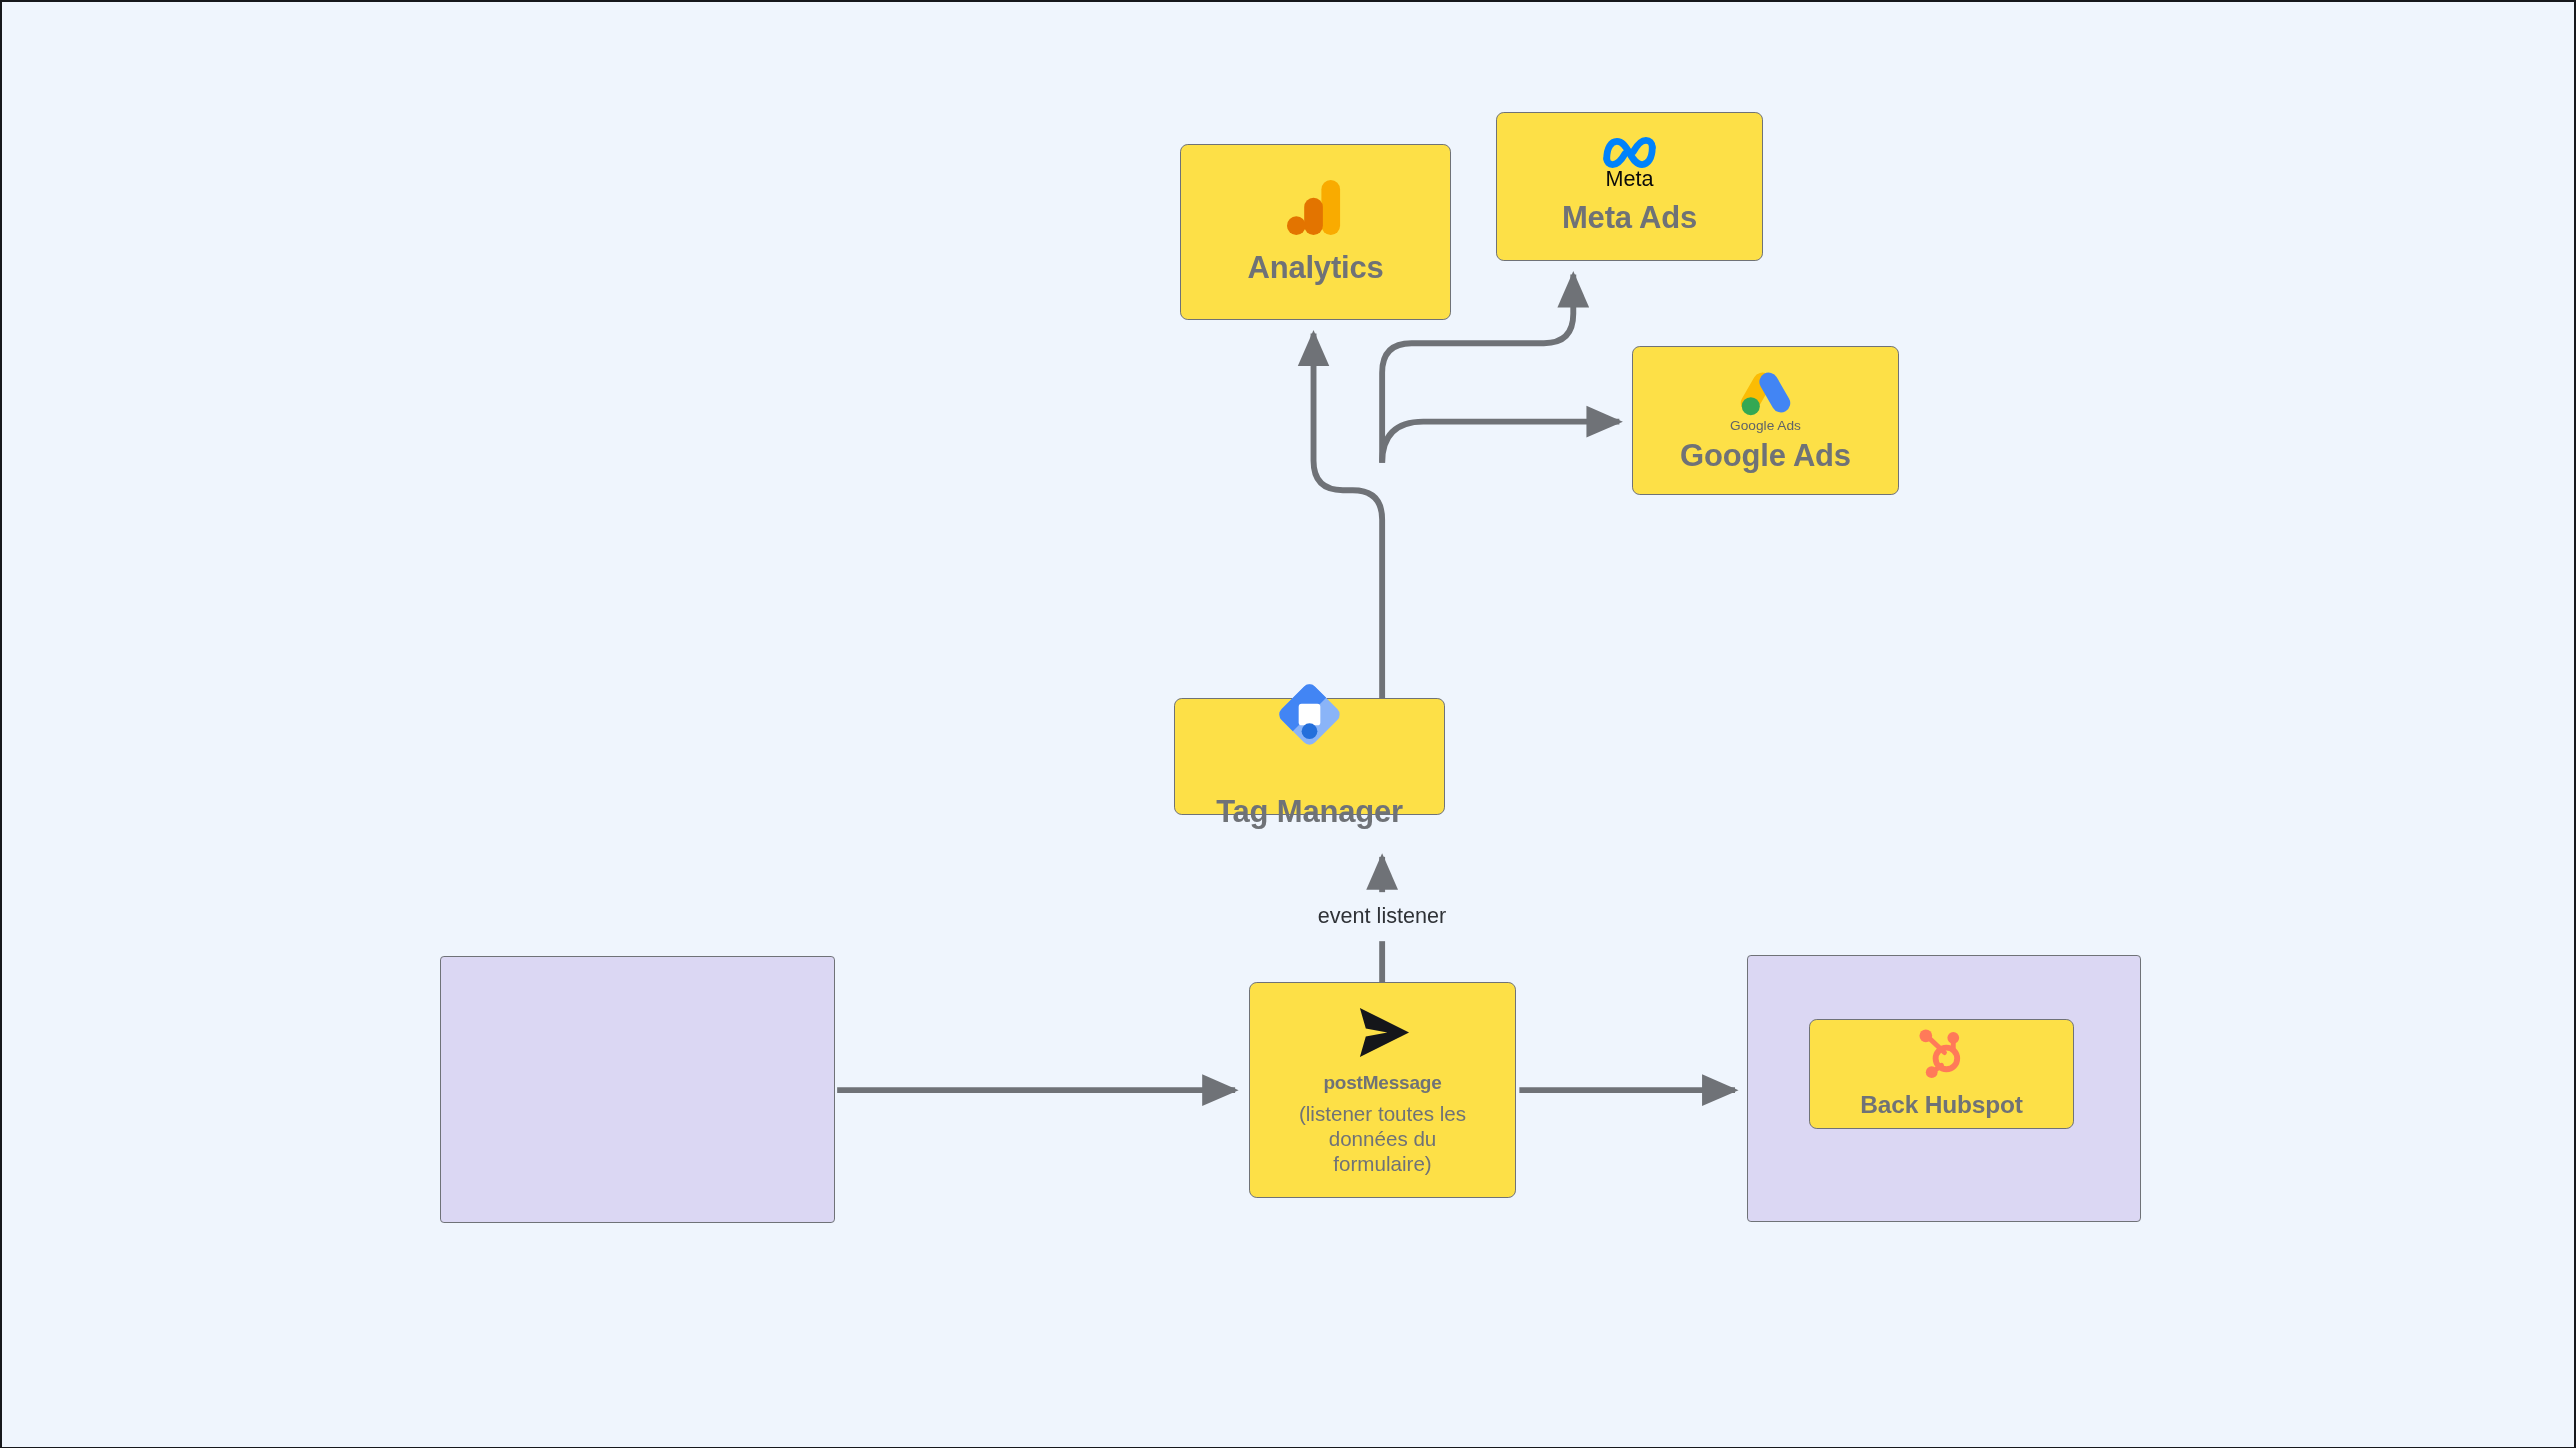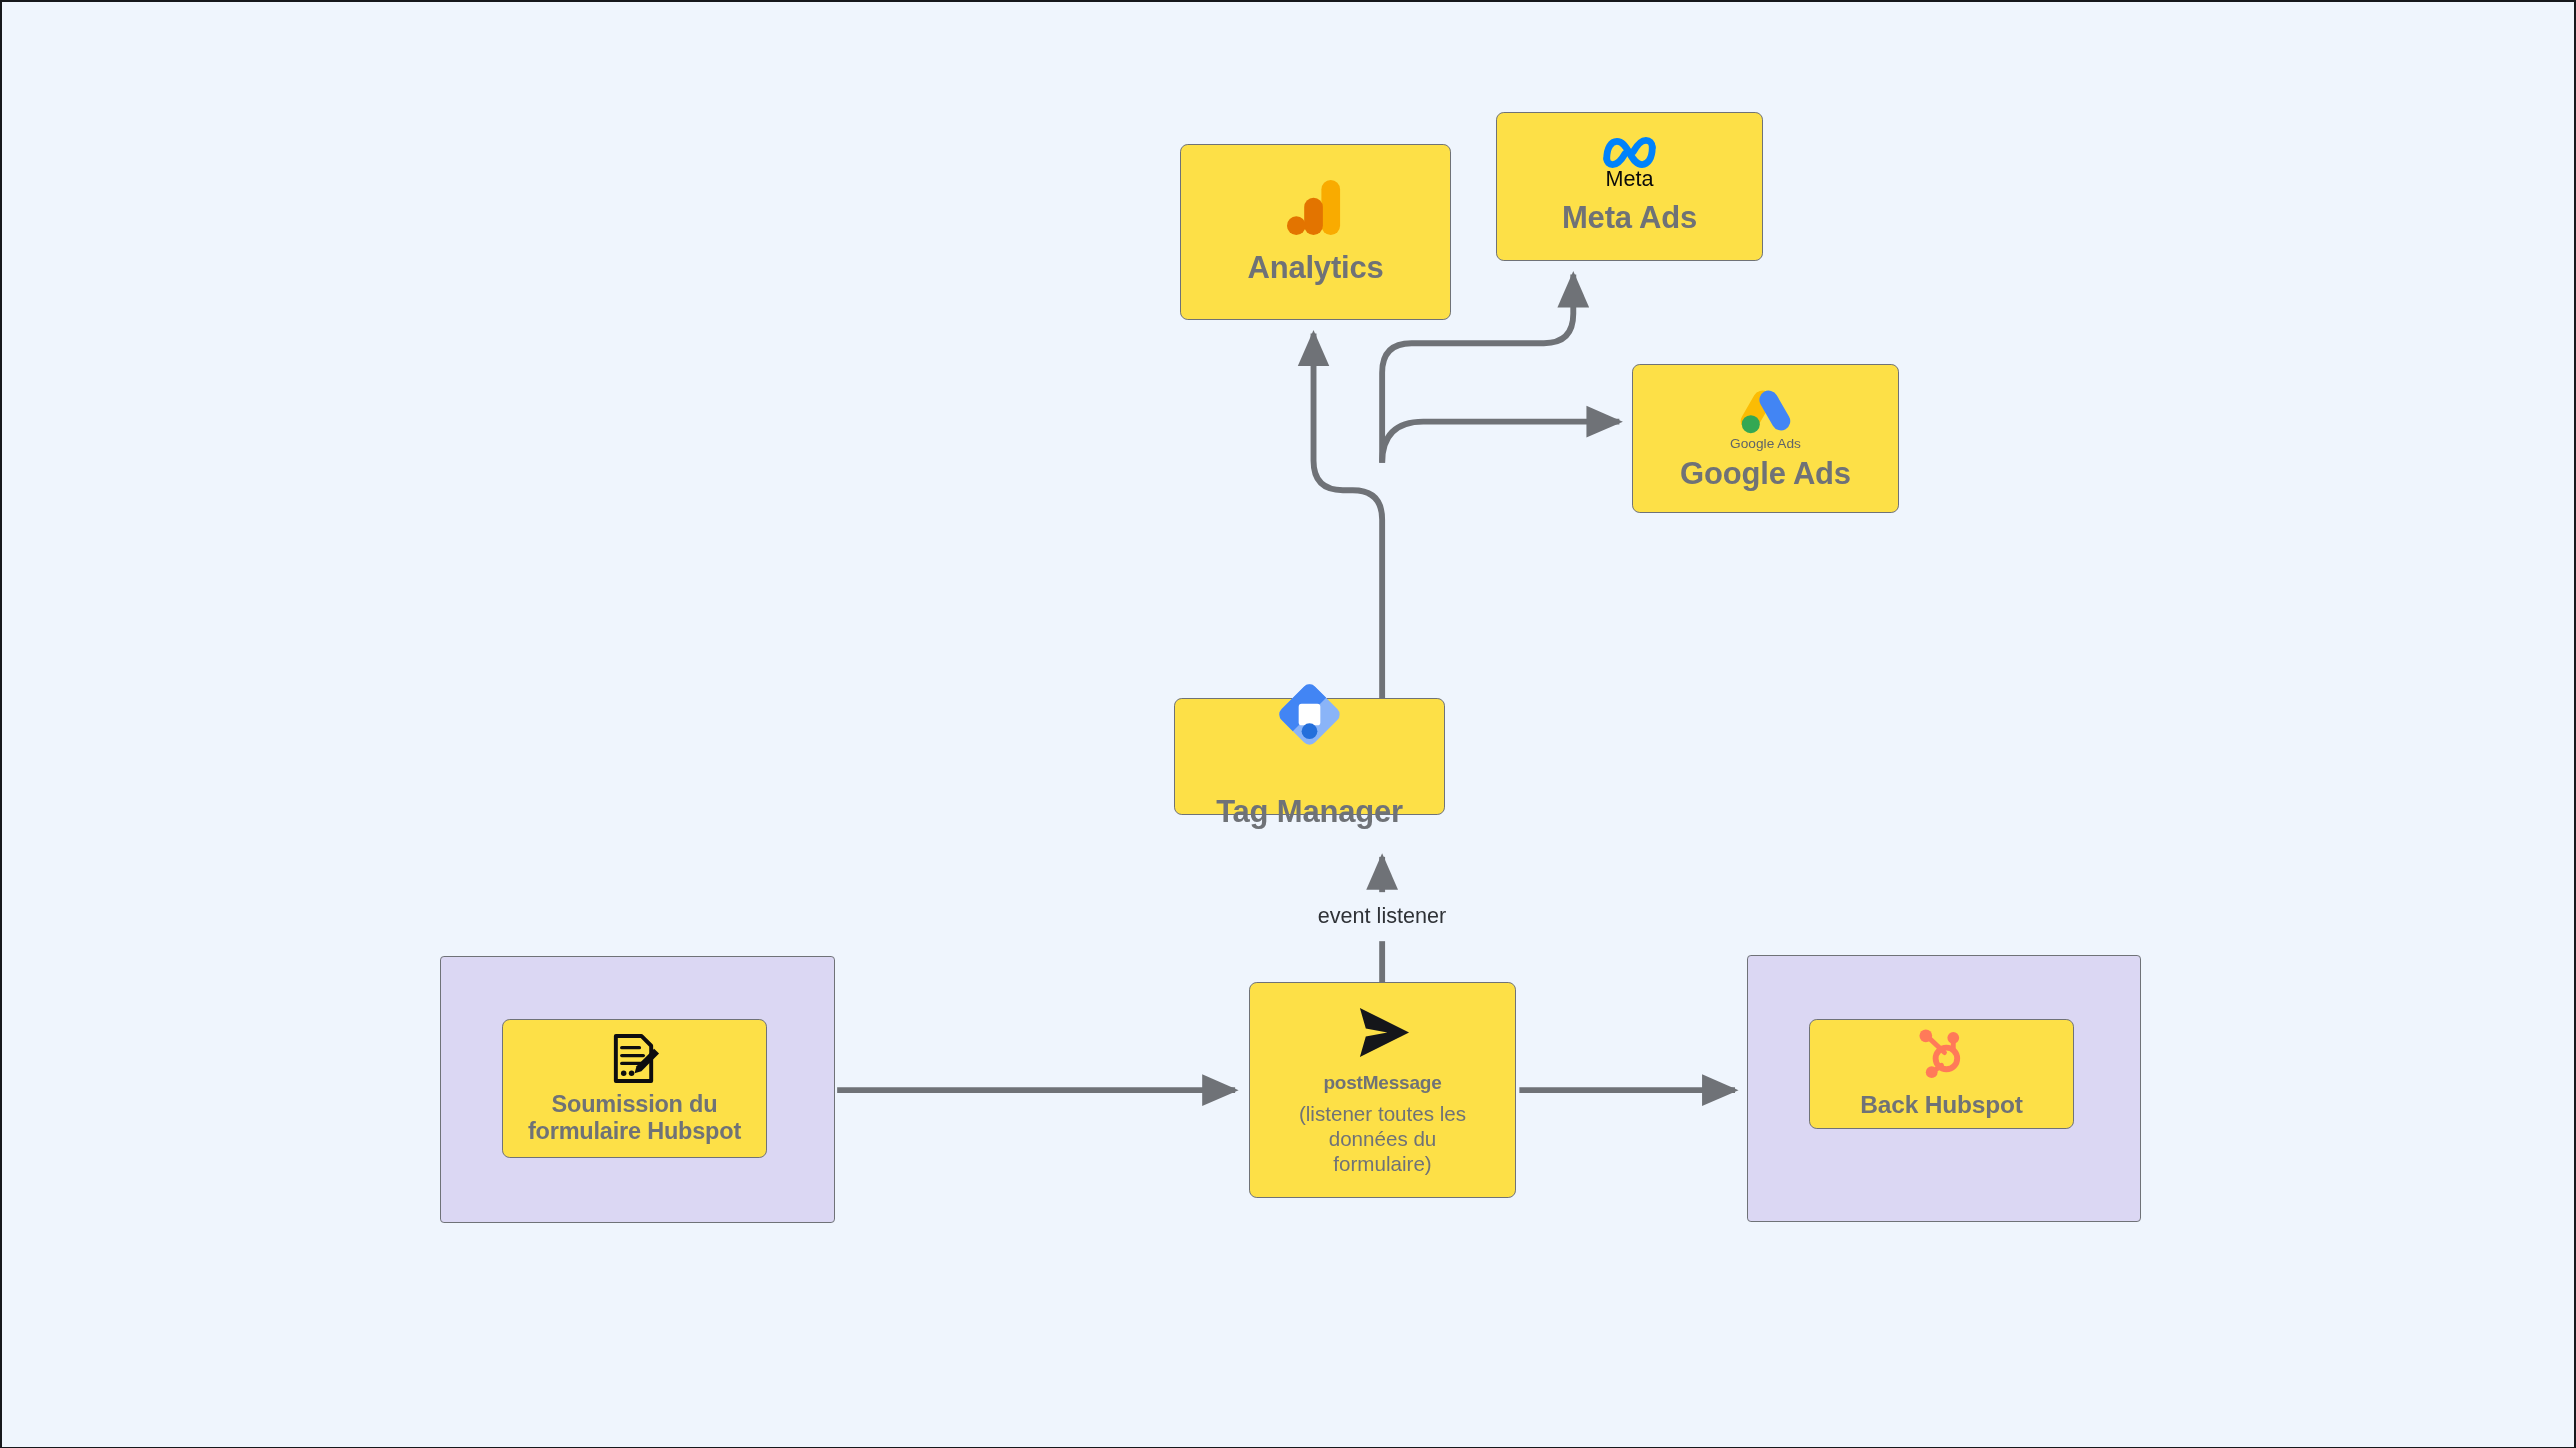--- a/index.html
+++ b/index.html
@@ -65,21 +65,21 @@
     color: #2f3237;
     font-size: 21.6px;
     white-space: nowrap;
     transform: translate(-50%, -50%);
     text-align: center;
   }
 
   
   #node-analytics   { left: 1178px; top: 142px;  width: 271px; height: 176px; }
   #node-meta        { left: 1494px; top: 110px;  width: 267px; height: 149px; }
-  #node-googleads   { left: 1630px; top: 362px;  width: 267px; height: 149px; }
+  #node-googleads   { left: 1630px; top: 344px;  width: 267px; height: 149px; }
   #node-tagmanager  { left: 1172px; top: 696px;  width: 271px; height: 117px; gap: 40px; }
   #node-postmessage { left: 1247px; top: 980px; width: 267px; height: 216px; }
   #group-left       { left: 438px;  top: 954px;  width: 395px; height: 267px; }
   #node-hubspotform { left: 500px;  top: 1017px; width: 265px; height: 139px; }
   #group-right      { left: 1745px; top: 953px;  width: 394px; height: 267px; }
   #node-backhubspot { left: 1807px; top: 1017px; width: 265px; height: 110px; }
 
   #node-analytics .node-label   { font-size: 31px; margin-top: 11.8px; }
   #node-meta .node-label        { font-size: 31px; margin-top: 8px; }
   #node-googleads .node-label   { font-size: 31px; margin-top: 5.9px; }
@@ -173,36 +173,20 @@
   <div class="node" id="node-postmessage">
     <span class="icon-wrap">
       <svg width="61" height="57" viewBox="0 0 62 58" xmlns="http://www.w3.org/2000/svg">
         <path d="M8,4 L58,29 L8,54 L14,33 L36,29 L14,25 Z" fill="#15161a"></path>
       </svg>
     </span>
     <span class="node-label">postMessage</span>
     <span class="node-sublabel">(listener toutes les données du formulaire)</span>
   </div>
 
-  <div class="node" id="node-hubspotform">
-    <span class="icon-wrap">
-      <svg width="53" height="53" viewBox="0 0 54 54" xmlns="http://www.w3.org/2000/svg">
-        <path d="M8,4 h26 l10,10 v36 h-36 z" fill="none" stroke="#0d0d0f" stroke-width="4" stroke-linejoin="round"></path>
-        <g stroke="#0d0d0f" stroke-width="3.4" stroke-linecap="round">
-          <line x1="14" y1="16" x2="32" y2="16"></line>
-          <line x1="14" y1="24" x2="36" y2="24"></line>
-          <line x1="14" y1="32" x2="36" y2="32"></line>
-        </g>
-        <circle cx="16" cy="42" r="2.8" fill="#0d0d0f"></circle>
-        <circle cx="24" cy="42" r="2.8" fill="#0d0d0f"></circle>
-        <path d="M47,17 L52,22 L34,40 L27,42 L29,35 Z" fill="#0d0d0f"></path>
-      </svg>
-    </span>
-    <span class="node-label">Soumission du formulaire Hubspot</span>
-  </div>
 
   <div class="node" id="node-backhubspot">
     <span class="icon-wrap">
       <svg width="51" height="53" viewBox="0 0 52 54" xmlns="http://www.w3.org/2000/svg">
         <g stroke="#ff7a59" stroke-width="5" stroke-linecap="round" fill="none">
           <line x1="11" y1="8" x2="29" y2="25"></line>
           <line x1="38" y1="10" x2="38" y2="22"></line>
           <line x1="26" y1="38" x2="17" y2="45"></line>
         </g>
         <circle cx="10" cy="8" r="6.5" fill="#ff7a59"></circle>

